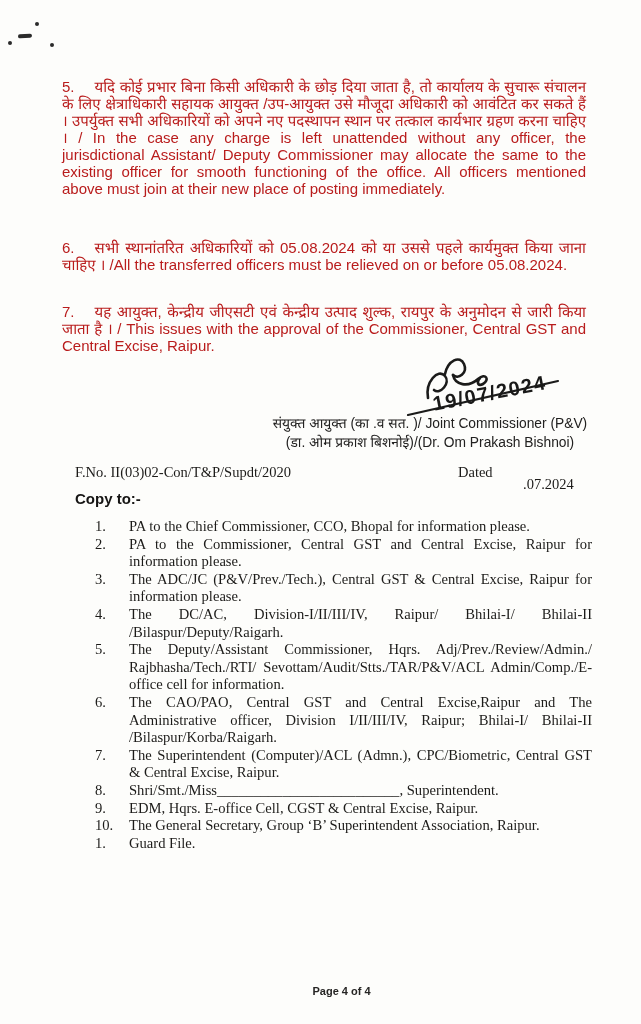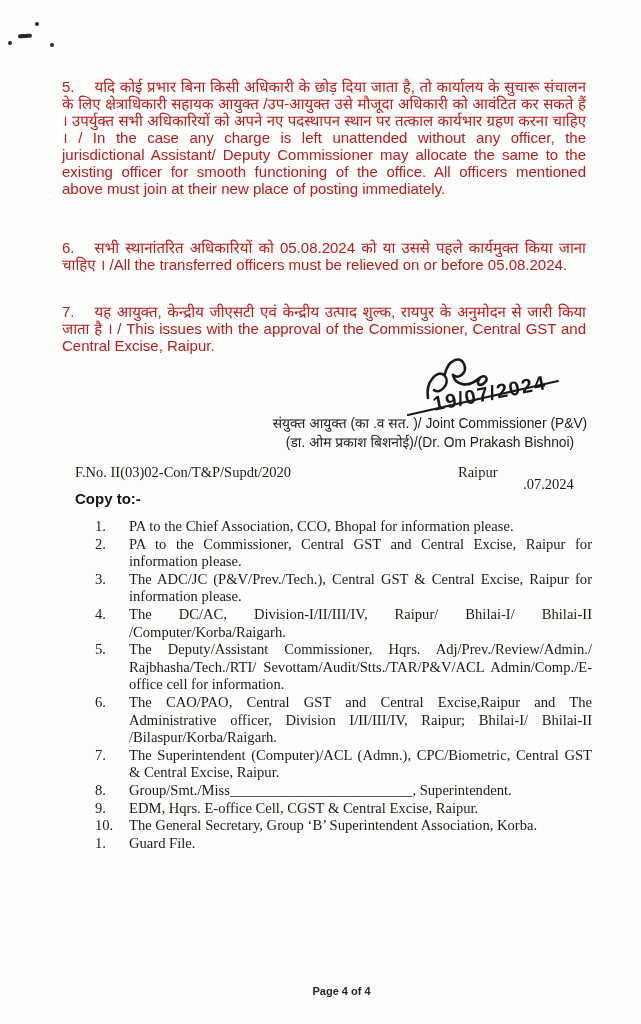--- a/index.html
+++ b/index.html
@@ -112,66 +112,66 @@
     <span class="sig-date">19/07/2024</span>
   </div>
 
   <div class="sig-block">
     <div>संयुक्त  आयुक्त (का .व सत. )/ Joint Commissioner (P&amp;V)</div>
     <div>(डा. ओम प्रकाश बिशनोई)/(Dr. Om Prakash Bishnoi)</div>
   </div>
 
   <div class="fno-row">
     <span class="fno">F.No. II(03)02-Con/T&amp;P/Supdt/2020</span>
-    <span class="dated-label">Raipur</span>
+    <span class="dated-label">Dated</span>
     <span class="dated-value">.07.2024</span>
   </div>
 
   <div class="copy-heading">Copy to:-</div>
 
   <ul class="copy-list">
     <li class="copy-item">
       <span class="inum">1.</span>
-      <span class="itext">PA to the Chief Association, CCO, Bhopal for information please.</span>
+      <span class="itext">PA to the Chief Commissioner, CCO, Bhopal for information please.</span>
     </li>
     <li class="copy-item">
       <span class="inum">2.</span>
       <span class="itext">PA to the Commissioner, Central GST and Central Excise, Raipur for information please.</span>
     </li>
     <li class="copy-item">
       <span class="inum">3.</span>
       <span class="itext">The ADC/JC (P&amp;V/Prev./Tech.), Central GST &amp; Central Excise, Raipur for information please.</span>
     </li>
     <li class="copy-item">
       <span class="inum">4.</span>
-      <span class="itext">The DC/AC, Division-I/II/III/IV, Raipur/ Bhilai-I/ Bhilai-II /Computer/Korba/Raigarh.</span>
+      <span class="itext">The DC/AC, Division-I/II/III/IV, Raipur/ Bhilai-I/ Bhilai-II /Bilaspur/Deputy/Raigarh.</span>
     </li>
     <li class="copy-item">
       <span class="inum">5.</span>
       <span class="itext">The Deputy/Assistant Commissioner, Hqrs. Adj/Prev./Review/Admin./ Rajbhasha/Tech./RTI/ Sevottam/Audit/Stts./TAR/P&amp;V/ACL Admin/Comp./E-office cell for information.</span>
     </li>
     <li class="copy-item">
       <span class="inum">6.</span>
       <span class="itext">The CAO/PAO, Central GST and Central Excise,Raipur and The Administrative officer, Division I/II/III/IV, Raipur; Bhilai-I/ Bhilai-II /Bilaspur/Korba/Raigarh.</span>
     </li>
     <li class="copy-item">
       <span class="inum">7.</span>
       <span class="itext">The Superintendent (Computer)/ACL (Admn.), CPC/Biometric, Central GST &amp; Central Excise, Raipur.</span>
     </li>
     <li class="copy-item">
       <span class="inum">8.</span>
-      <span class="itext">Group/Smt./Miss_________________________, Superintendent.</span>
+      <span class="itext">Shri/Smt./Miss_________________________, Superintendent.</span>
     </li>
     <li class="copy-item">
       <span class="inum">9.</span>
       <span class="itext">EDM, Hqrs. E-office Cell, CGST &amp; Central Excise, Raipur.</span>
     </li>
     <li class="copy-item">
       <span class="inum">10.</span>
-      <span class="itext">The General Secretary, Group ‘B’ Superintendent Association, Korba.</span>
+      <span class="itext">The General Secretary, Group ‘B’ Superintendent Association, Raipur.</span>
     </li>
     <li class="copy-item">
       <span class="inum">1.</span>
       <span class="itext">Guard File.</span>
     </li>
   </ul>
 
   <div class="footer">Page 4 of 4</div>
 
 </div>

